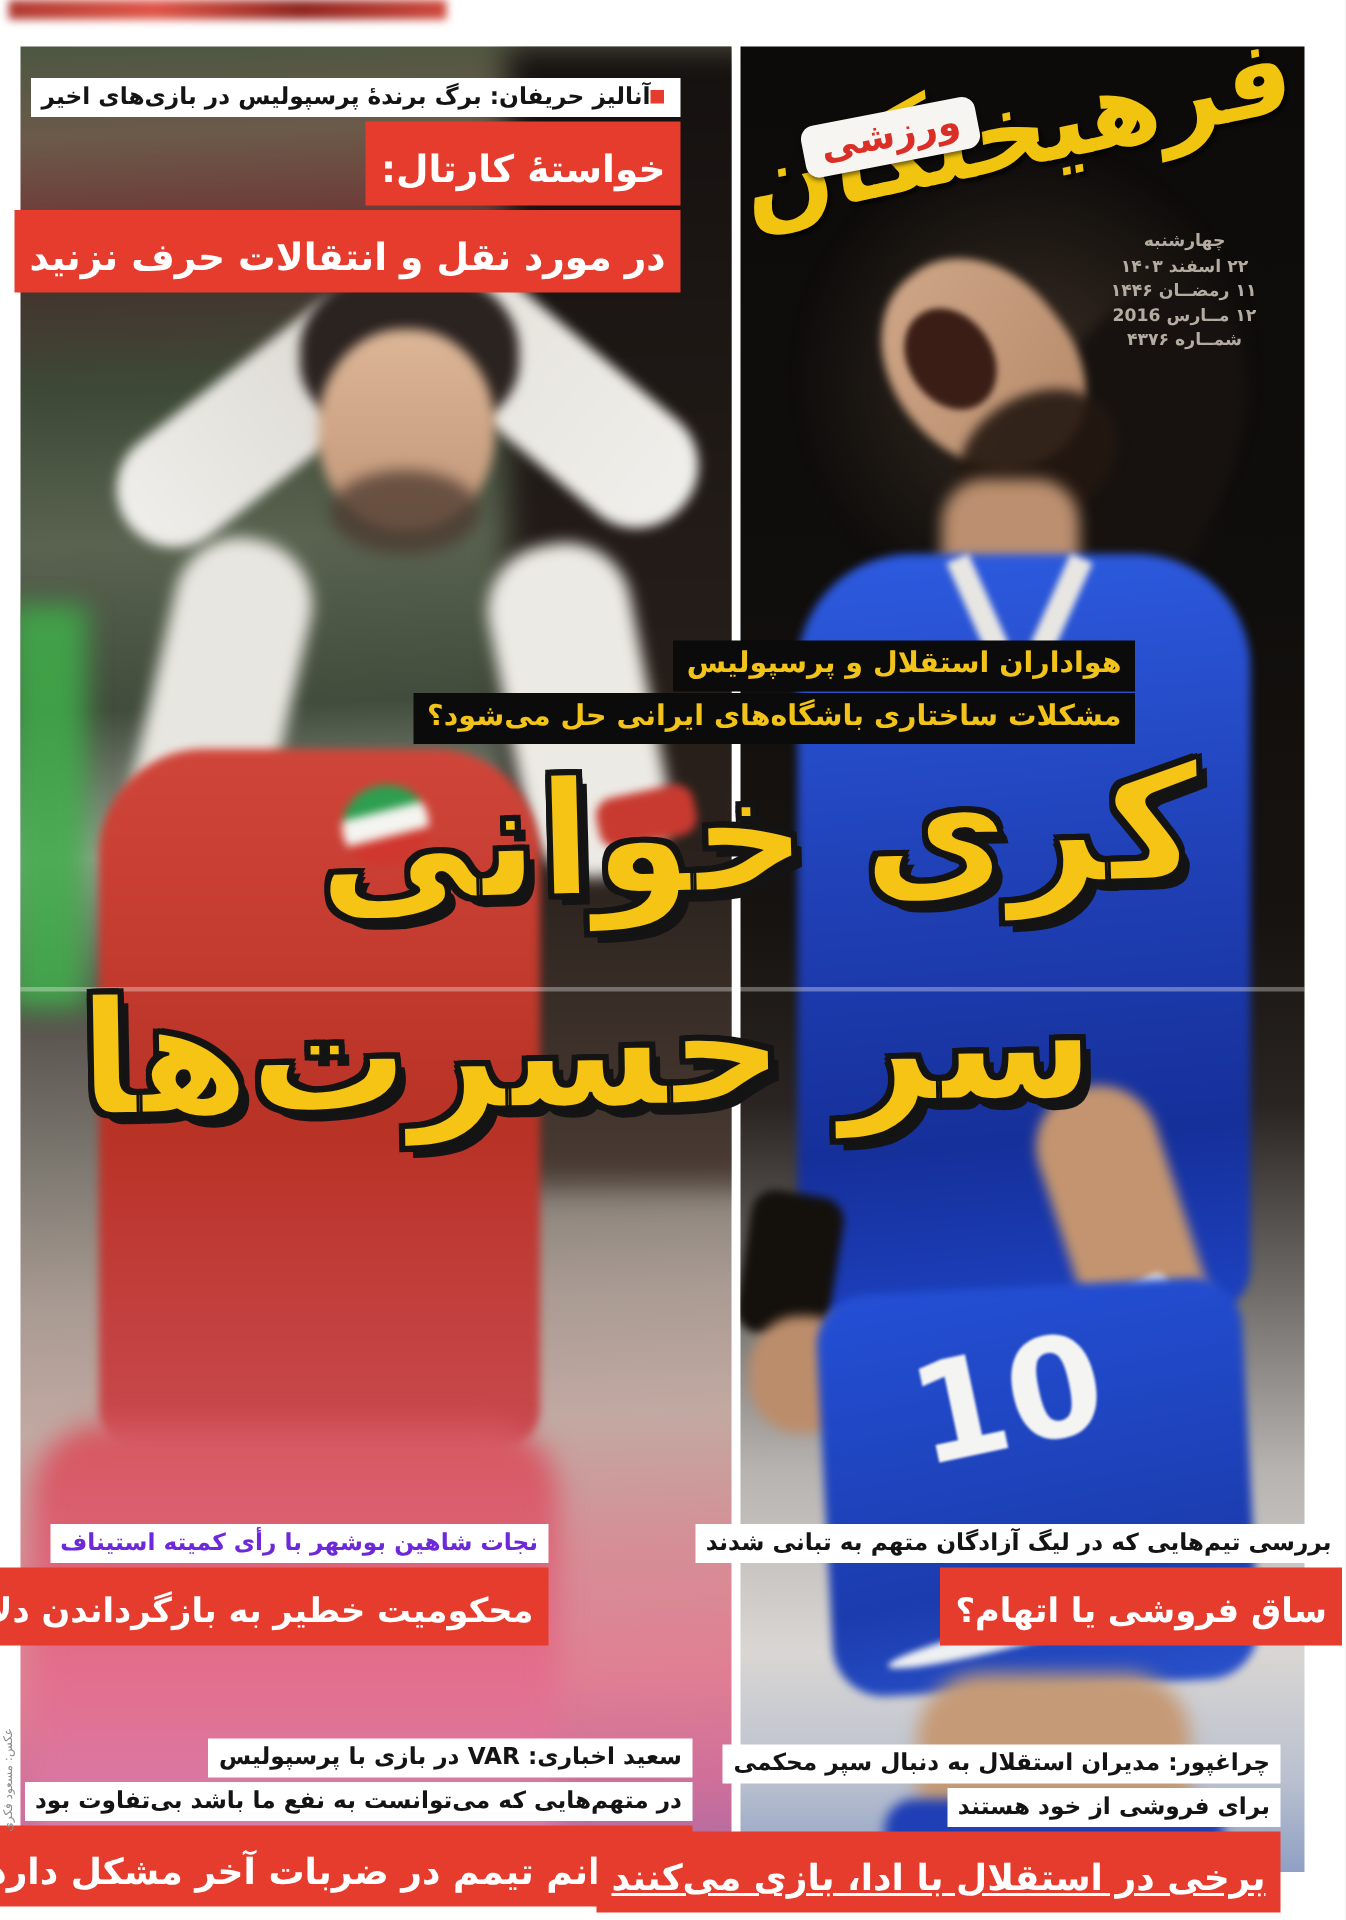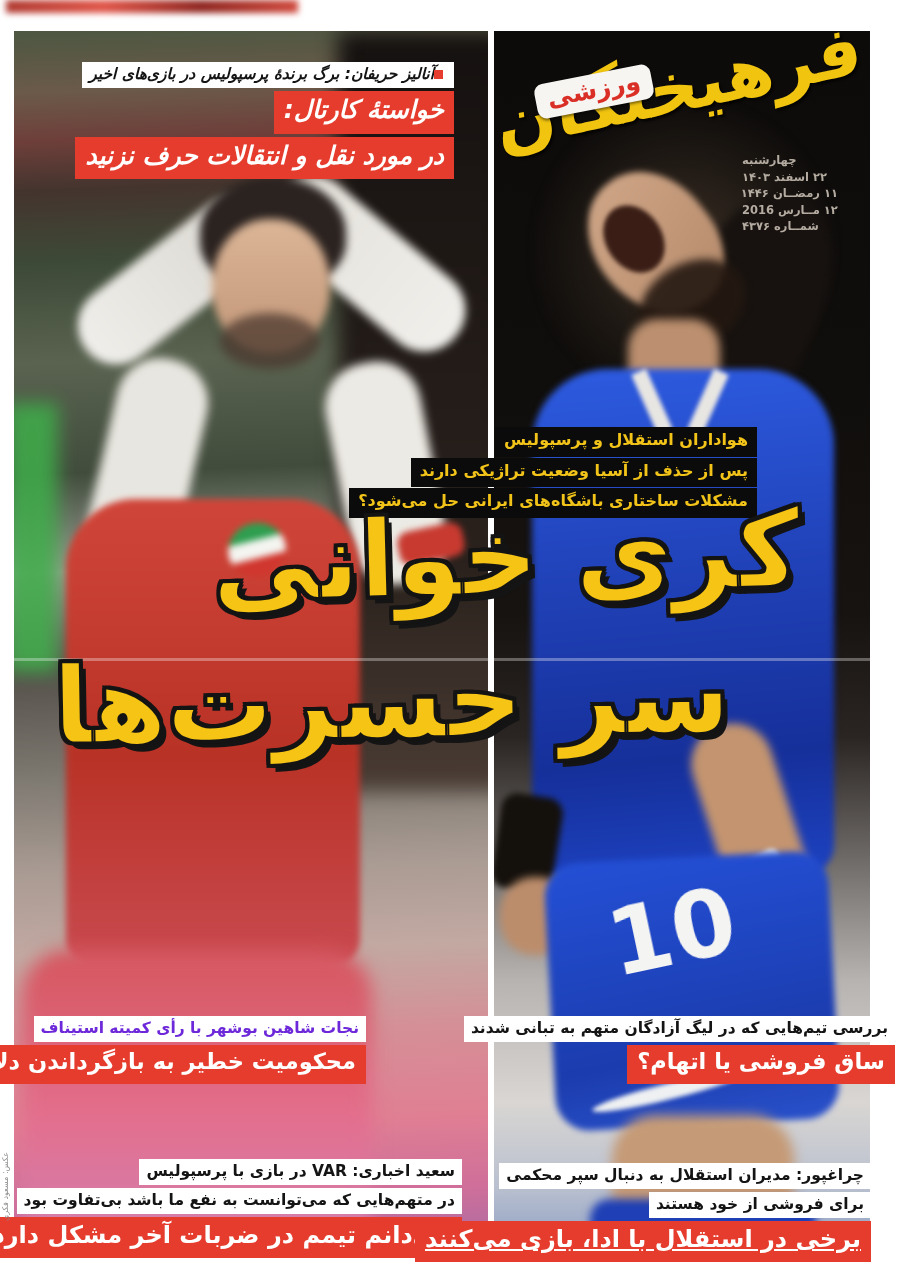--- a/index.html
+++ b/index.html
@@ -78,34 +78,34 @@
     white-space:nowrap;
   }
   #logo-sub {
     position:absolute; right:244px; top:74px; z-index:7;
     background:#f7f5f1; color:#d92f27; font-size:25px; font-weight:bold;
     padding:1px 12px 5px; border-radius:9px; transform:rotate(-11deg);
     box-shadow:0 2px 3px rgba(0,0,0,.5);
   }
   #dateline {
     position:absolute; right:59px; top:152px; width:96px; z-index:6;
-    text-align:left; color:#b4aba1; font-size:11.5px; font-weight:bold;
+    text-align:center; color:#b4aba1; font-size:11.5px; font-weight:bold;
     line-height:16.5px; white-space:nowrap;
   }
   
   .story { position:absolute; z-index:5; }
   .story > div { margin-bottom:3px; }
   .strip { display:inline-block; line-height:1.42; white-space:nowrap; }
   .strip-white { background:#ffffff; color:#141414; font-weight:bold; font-size:15.5px; padding:1px 7px 3px; }
   .strip-white-red { background:#ffffff; color:#6d28d9; font-weight:bold; font-size:15.5px; padding:1px 7px 3px; }
-  .strip-red { background:#e63c2d; color:#ffffff; font-weight:bold; font-size:23px; padding:1px 10px 6px; }
-  .strip-black { background:#0b0b0b; color:#f2c318; font-weight:bold; font-size:16px; padding:2px 9px 5px; }
+  .strip-red { background:#e63c2d; color:#ffffff; font-weight:bold; font-size:23px; padding:14px 10px 6px; }
+  .strip-black { background:#0b0b0b; color:#f2c318; font-weight:bold; font-size:19px; padding:2px 9px 5px; }
   .align-right { text-align:right; }
   .align-left  { text-align:right; }
-  #story-topleft { left:14px; top:62px; width:440px;font-style:italic; }
+  #story-topleft { left:14px; top:52px; width:440px; }
   #story-topleft .strip-red { font-size:25px; }
   .kicker-marker { display:inline-block; width:9px; height:9px; background:#e63c2d; margin-right:4px; }
   #lead-kickers { right:140px; top:427px; width:600px; }
   #lead-kickers > div { margin-bottom:1px; }
   .headline {
     position:absolute; z-index:6; font-weight:bold; color:#f6c414;
     font-size:106px; line-height:1.15; white-space:nowrap;
     -webkit-text-stroke:2px #141414;
     text-shadow:
       -3px -3px 0 #141414, 3px -3px 0 #141414, -3px 3px 0 #141414, 3px 3px 0 #141414,
@@ -113,21 +113,21 @@
       6px 7px 0 #141414;
   }
   #headline-line1 { right:97px;  top:496px; transform:rotate(-1.5deg); }
   #headline-line2 { right:167px; top:640px; transform:rotate(-1deg); }
   #story-midleft  { left:14px;  top:1016px; width:352px; }
   #story-midleft .strip-red { font-size:22.5px; }
   #story-midright { right:2px;  top:1016px; width:430px; }
   #story-midright .strip-red { font-size:22.5px; }
   #story-bottomleft  { left:12px;  top:1159px; width:450px; }
   #story-bottomleft .strip-red { font-size:24px; }
-  #story-bottomright { right:26px; top:1163px; width:430px; }
+  #story-bottomright { right:43px; top:1163px; width:430px; }
   #story-bottomright .strip-red { font-size:24px;text-decoration:underline; }
   #photo-credit {
     position:absolute; left:1px; top:1152px; z-index:6;
     writing-mode:vertical-rl; transform:rotate(180deg);
     font-size:8px; color:#8d8d8d; letter-spacing:1px; white-space:nowrap;
   }
 </style>
 </head>
 <body>
 
@@ -188,21 +188,20 @@
   <div id="story-topleft" class="story align-right">
     <div>
       <span class="strip strip-white"><span class="kicker-marker"></span><span>آنالیز حریفان: برگ برندهٔ پرسپولیس در بازی‌های اخیر</span></span>
     </div>
     <div><span class="strip strip-red">خواستهٔ کارتال:</span></div>
     <div><span class="strip strip-red">در مورد نقل و انتقالات حرف نزنید</span></div>
   </div>
 
   <div id="lead-kickers" class="story align-right">
     <div><span class="strip strip-black">هواداران استقلال و پرسپولیس</span></div>
-    <div><span class="strip strip-black">پس از حذف از آسیا وضعیت تراژیکی دارند</span></div>
     <div><span class="strip strip-black">مشکلات ساختاری باشگاه‌های ایرانی حل می‌شود؟</span></div>
   </div>
 
   <div id="headline-line1" class="headline">کری خوانی</div>
   <div id="headline-line2" class="headline">سر حسرت‌ها</div>
 
   <div id="story-midleft" class="story align-right">
     <div><span class="strip strip-white-red">نجات شاهین بوشهر با رأی کمیته استیناف</span></div>
     <div><span class="strip strip-red">محکومیت خطیر به بازگرداندن دلارها!</span></div>
   </div>

